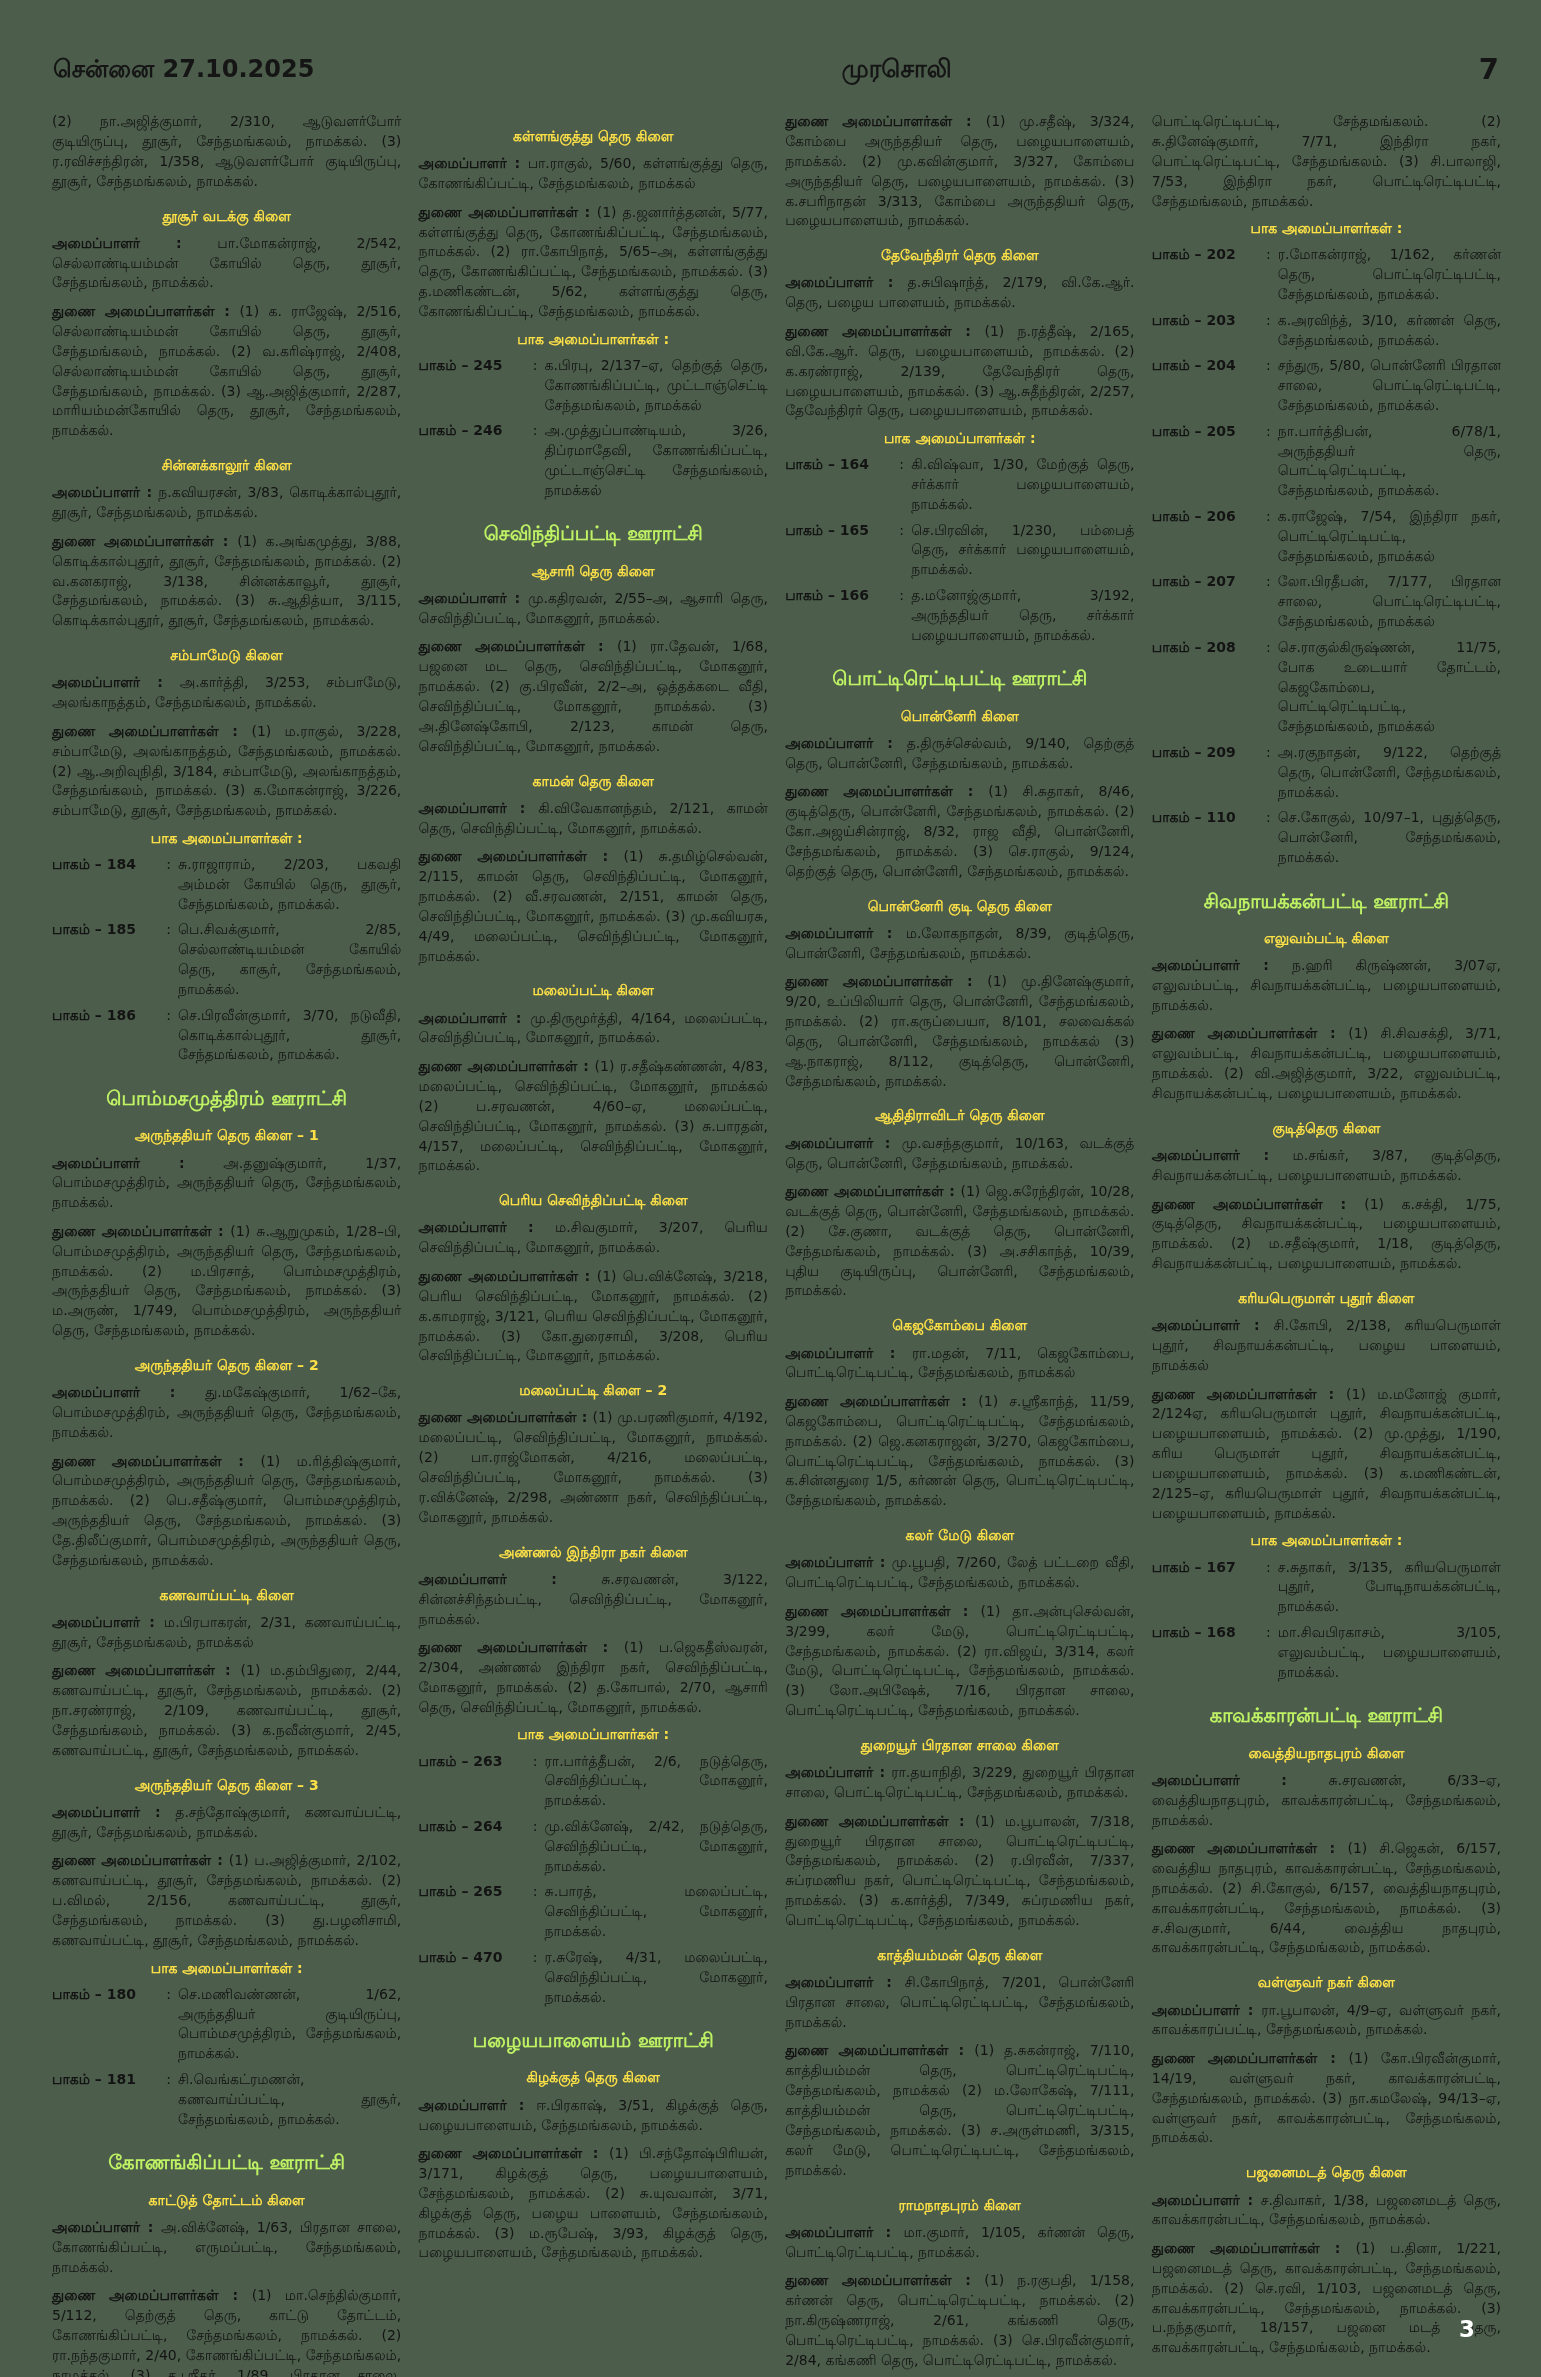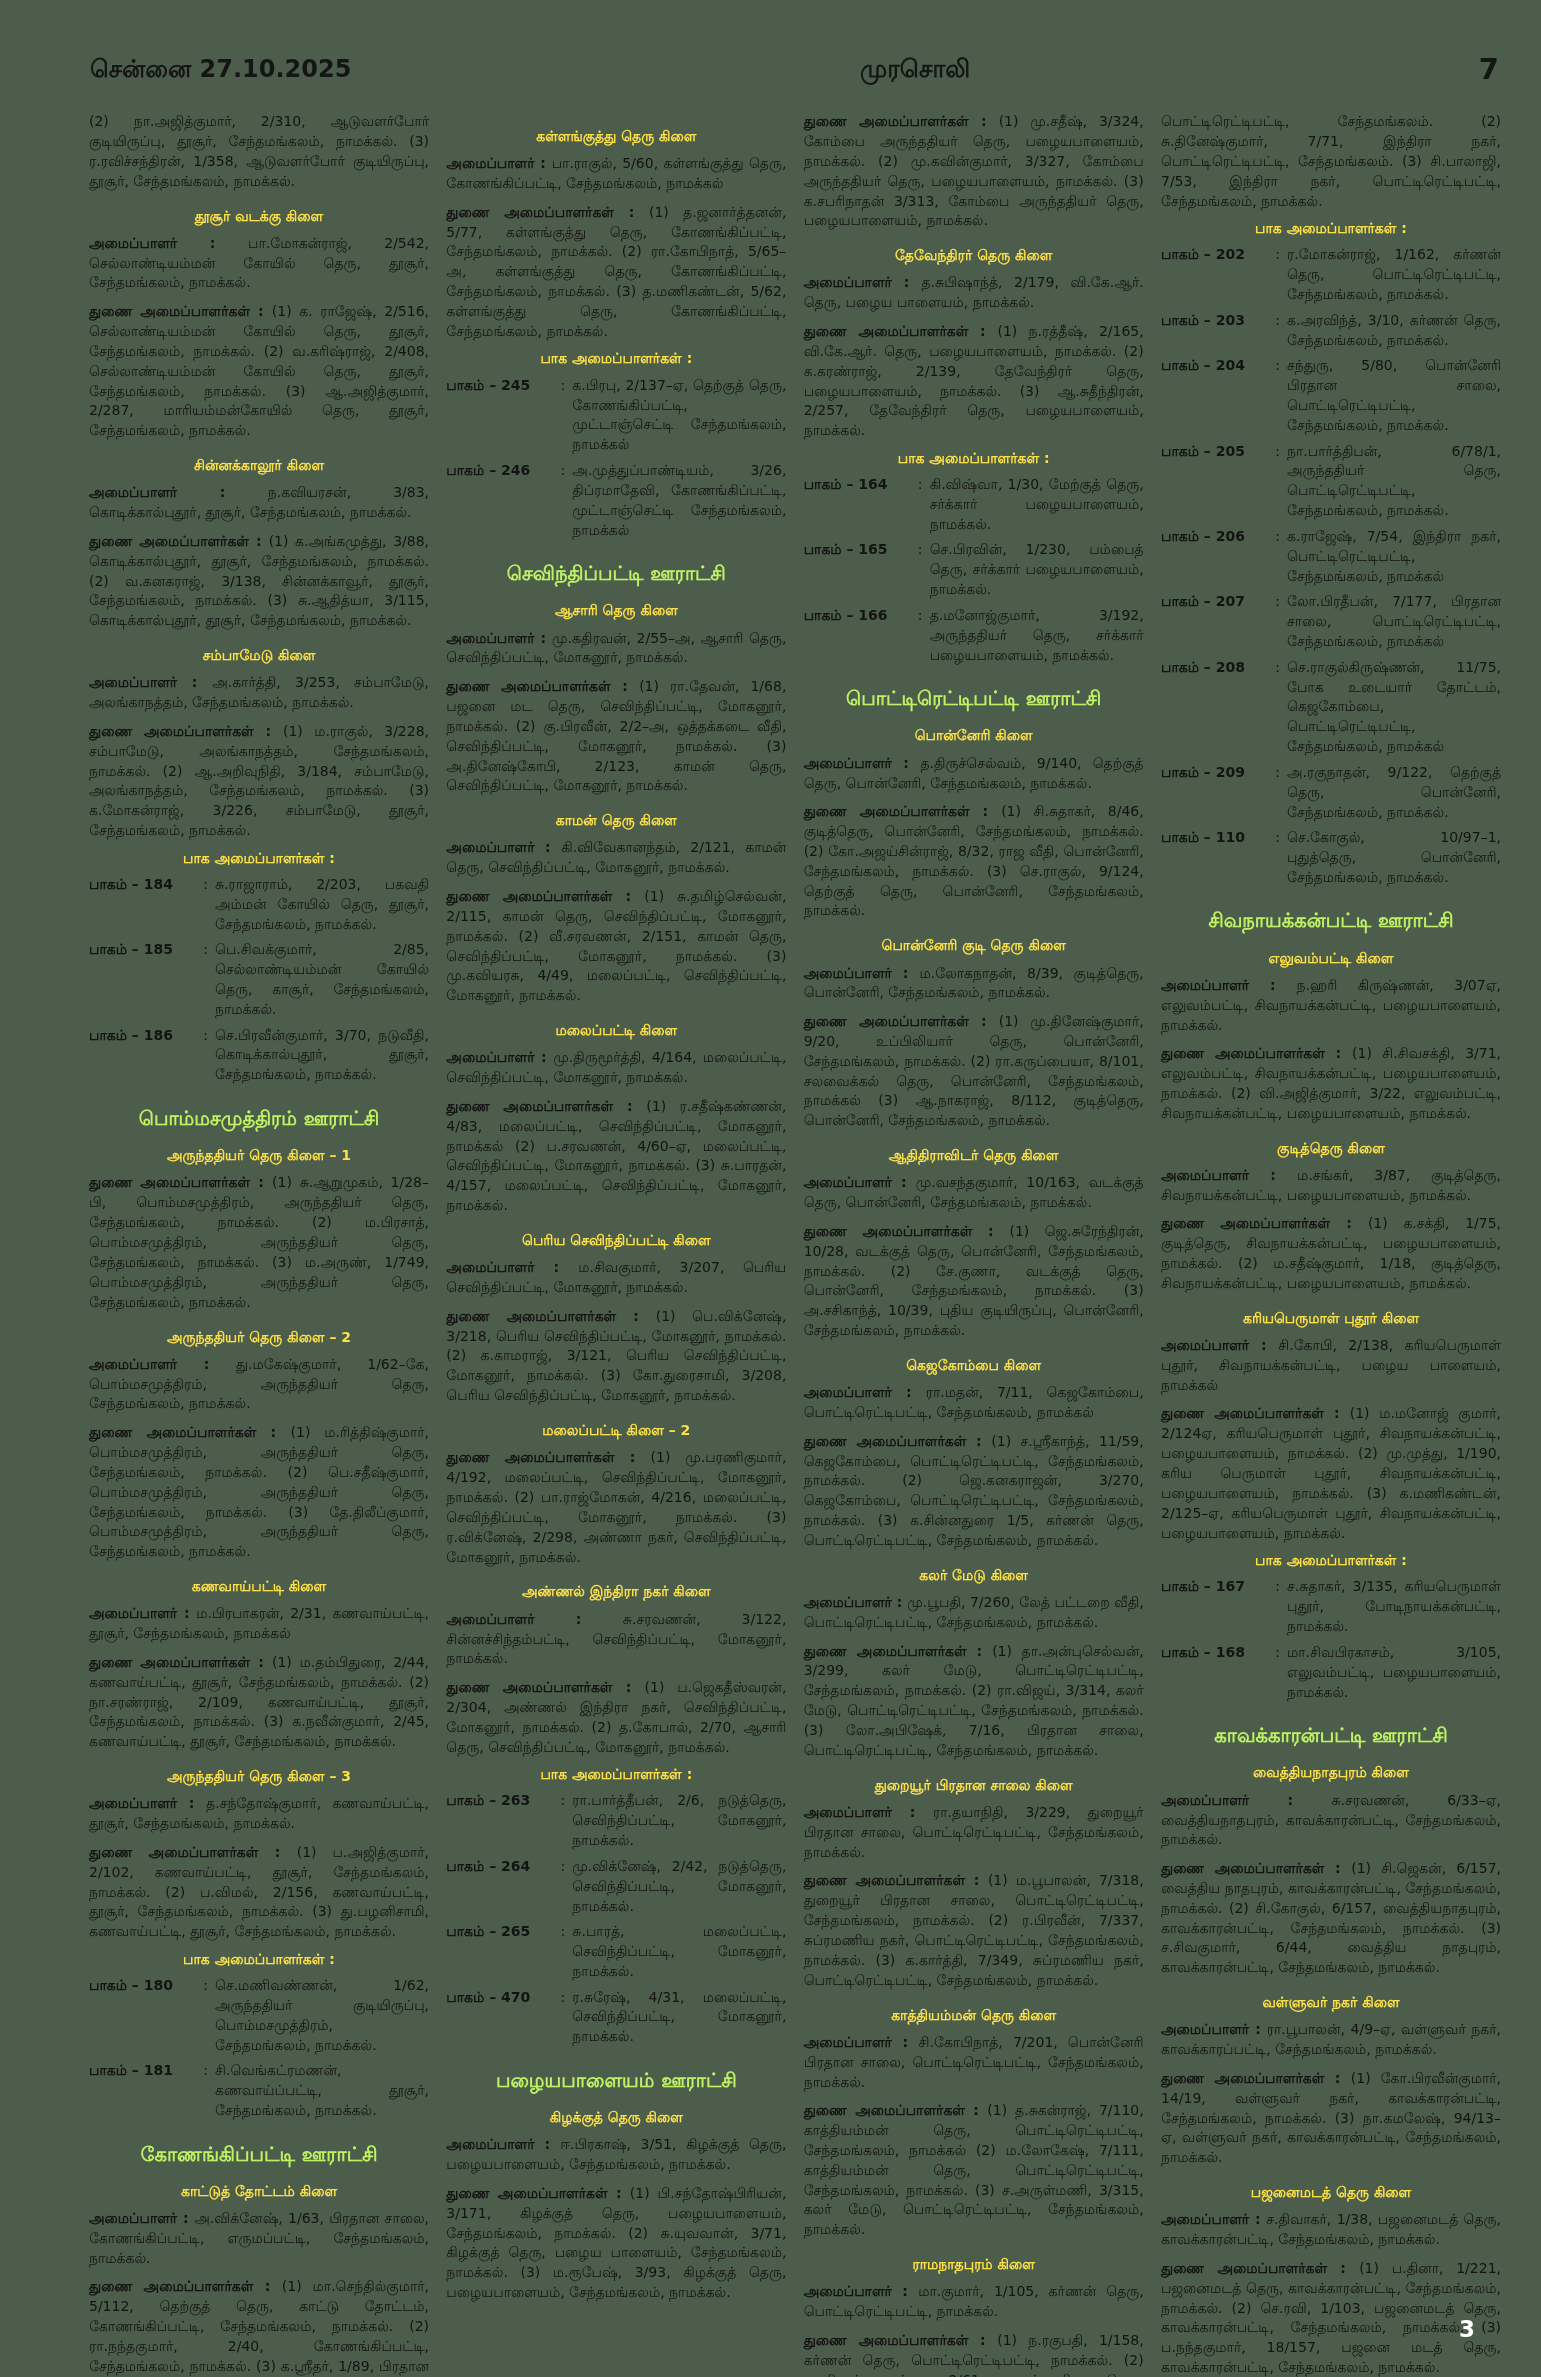--- a/index.html
+++ b/index.html
@@ -1,20 +1,19 @@
 <!DOCTYPE html>
 <html style="font-size:11.5px"><head>
 <meta charset="utf-8">
 <style>
   html,body{margin:0;padding:0;}
   .page{
     width:1541px;height:2377px;background:#4c5e4b;overflow:hidden;
     font-family:"DejaVu Sans",sans-serif;color:#121212;position:relative;
     box-sizing:border-box;
-    padding-left:37px;
   }
   .masthead{
     display:flex;justify-content:space-between;align-items:flex-end;
     padding:52px 42px 0 53px;font-weight:bold;font-size:24px;color:#151515;
   }
   .masthead .center{font-size:24.5px;}
   .masthead .pageno{font-size:29px;}
   .cols{
     display:flex;gap:17.3px;padding:26px 40px 0 52px;box-sizing:border-box;
   }
@@ -77,20 +76,21 @@
           <span class="sep">:</span>
           <span class="tx">பெ.சிவக்குமார், 2/85, செல்லாண்டியம்மன் கோயில் தெரு, காசூர், சேந்தமங்கலம், நாமக்கல்.</span>
         </div>
         <div class="ward">
           <span class="no">பாகம் – 186</span>
           <span class="sep">:</span>
           <span class="tx">செ.பிரவீன்குமார், 3/70, நடுவீதி, கொடிக்கால்புதூர், தூசூர், சேந்தமங்கலம், நாமக்கல்.</span>
         </div>
         <h2 class="ura">பொம்மசமுத்திரம் ஊராட்சி</h2>
         <h3 class="branch">அருந்ததியர் தெரு கிளை – 1</h3>
+        <p class="body"><b>அமைப்பாளர் : </b>அ.தனுஷ்குமார், 1/37, பொம்மசமுத்திரம், அருந்ததியர் தெரு, சேந்தமங்கலம், நாமக்கல்.</p>
         <p class="body"><b>துணை அமைப்பாளர்கள் : </b>(1) சு.ஆறுமுகம், 1/28–பி, பொம்மசமுத்திரம், அருந்ததியர் தெரு, சேந்தமங்கலம், நாமக்கல். (2) ம.பிரசாத், பொம்மசமுத்திரம், அருந்ததியர் தெரு, சேந்தமங்கலம், நாமக்கல். (3) ம.அருண், 1/749, பொம்மசமுத்திரம், அருந்ததியர் தெரு, சேந்தமங்கலம், நாமக்கல்.</p>
         <h3 class="branch">அருந்ததியர் தெரு கிளை – 2</h3>
         <p class="body"><b>அமைப்பாளர் : </b>து.மகேஷ்குமார், 1/62–கே, பொம்மசமுத்திரம், அருந்ததியர் தெரு, சேந்தமங்கலம், நாமக்கல்.</p>
         <p class="body"><b>துணை அமைப்பாளர்கள் : </b>(1) ம.ரித்திஷ்குமார், பொம்மசமுத்திரம், அருந்ததியர் தெரு, சேந்தமங்கலம், நாமக்கல். (2) பெ.சதீஷ்குமார், பொம்மசமுத்திரம், அருந்ததியர் தெரு, சேந்தமங்கலம், நாமக்கல். (3) தே.திலீப்குமார், பொம்மசமுத்திரம், அருந்ததியர் தெரு, சேந்தமங்கலம், நாமக்கல்.</p>
         <h3 class="branch">கணவாய்பட்டி கிளை</h3>
         <p class="body"><b>அமைப்பாளர் : </b>ம.பிரபாகரன், 2/31, கணவாய்பட்டி, தூசூர், சேந்தமங்கலம், நாமக்கல்</p>
         <p class="body"><b>துணை அமைப்பாளர்கள் : </b>(1) ம.தம்பிதுரை, 2/44, கணவாய்பட்டி, தூசூர், சேந்தமங்கலம், நாமக்கல். (2) நா.சரண்ராஜ், 2/109, கணவாய்பட்டி, தூசூர், சேந்தமங்கலம், நாமக்கல். (3) க.நவீன்குமார், 2/45, கணவாய்பட்டி, தூசூர், சேந்தமங்கலம், நாமக்கல்.</p>
         <h3 class="branch">அருந்ததியர் தெரு கிளை – 3</h3>
         <p class="body"><b>அமைப்பாளர் : </b>த.சந்தோஷ்குமார், கணவாய்பட்டி, தூசூர், சேந்தமங்கலம், நாமக்கல்.</p>
         <p class="body"><b>துணை அமைப்பாளர்கள் : </b>(1) ப.அஜித்குமார், 2/102, கணவாய்பட்டி, தூசூர், சேந்தமங்கலம், நாமக்கல். (2) ப.விமல், 2/156, கணவாய்பட்டி, தூசூர், சேந்தமங்கலம், நாமக்கல். (3) து.பழனிசாமி, கணவாய்பட்டி, தூசூர், சேந்தமங்கலம், நாமக்கல்.</p>

